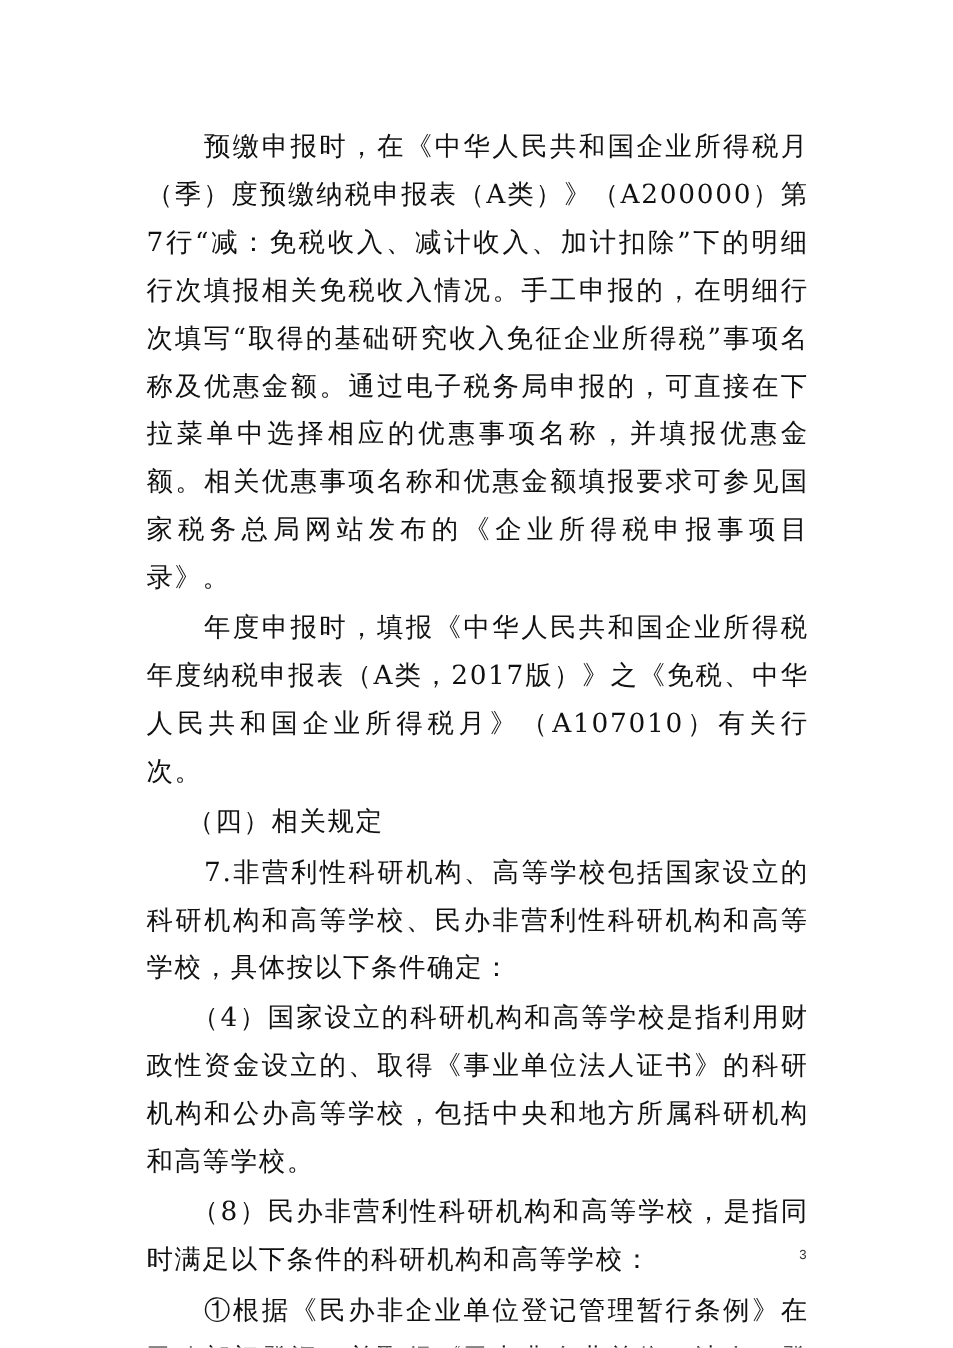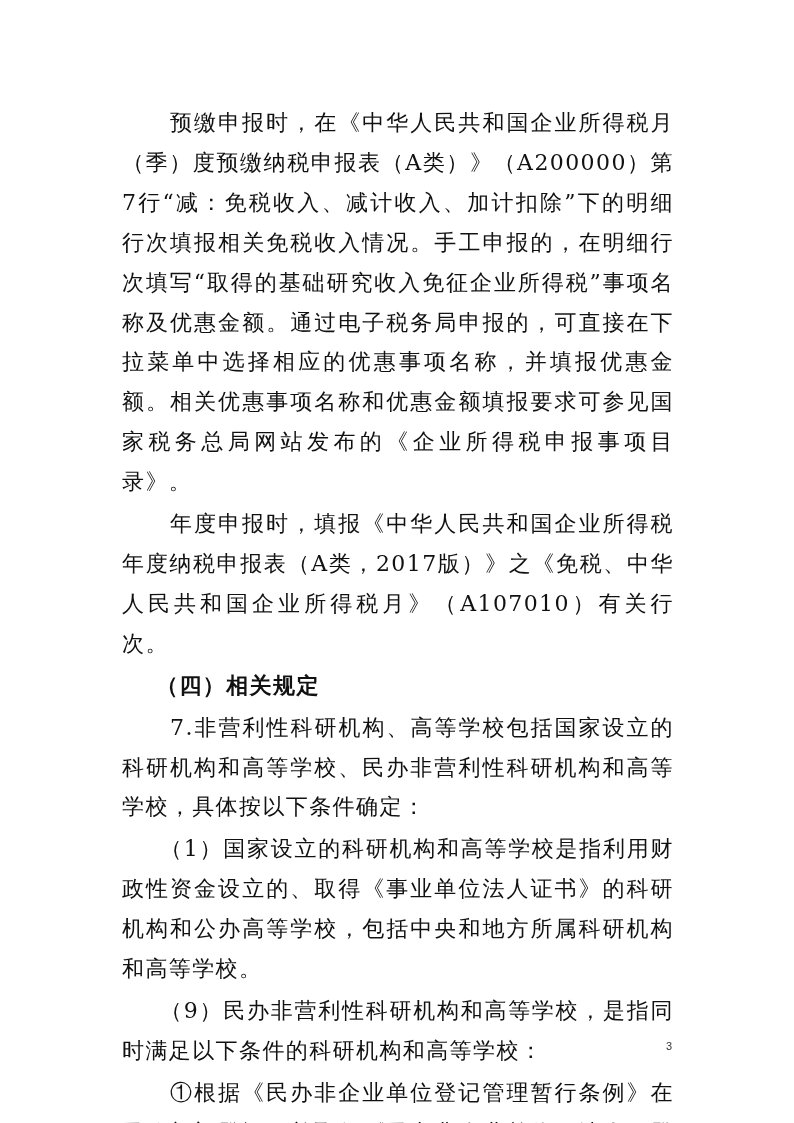--- a/index.html
+++ b/index.html
@@ -4,33 +4,33 @@
 <style>
   html, body { margin: 0; padding: 0; background: #ffffff; }
   body { width: 794px; height: 1123px; position: relative; overflow: hidden; }
   .page {
     position: absolute; left: 120px; top: 101px; width: 556px;
     font-family: "DejaVu Serif", "Liberation Serif", serif;
     font-size: 22px; line-height: 39.9px; color: #111;
     letter-spacing: 1.4px;
   }
   .p { margin: 2px; text-indent: 48px; text-align: justify; }
-  .p.heading { text-indent: 34px; font-weight: bold; }
+  .p.heading { text-indent: 34px; }
   .p.sub { text-indent: 38px; }
   .page-number {
     position: absolute; left: 666px; top: 1040px;
     font-family: "Liberation Sans", sans-serif; font-size: 11px; color: #333;
   }
 </style>
 </head>
 <body>
 
 <div class="page">
   <p class="p">预缴申报时，在《中华人民共和国企业所得税月（季）度预缴纳税申报表（A类）》（A200000）第7行“减：免税收入、减计收入、加计扣除”下的明细行次填报相关免税收入情况。手工申报的，在明细行次填写“取得的基础研究收入免征企业所得税”事项名称及优惠金额。通过电子税务局申报的，可直接在下拉菜单中选择相应的优惠事项名称，并填报优惠金额。相关优惠事项名称和优惠金额填报要求可参见国家税务总局网站发布的《企业所得税申报事项目录》。</p>
   <p class="p">年度申报时，填报《中华人民共和国企业所得税年度纳税申报表（A类，2017版）》之《免税、中华人民共和国企业所得税月》（A107010）有关行次。</p>
   <p class="p heading">（四）相关规定</p>
   <p class="p">7.非营利性科研机构、高等学校包括国家设立的科研机构和高等学校、民办非营利性科研机构和高等学校，具体按以下条件确定：</p>
-  <p class="p sub">（1）国家设立的科研机构和高等学校是指利用财政性资金设立的、取得《事业单位法人证书》的科研机构和公办高等学校，包括中央和地方所属科研机构和高等学校。</p>
-  <p class="p sub">（9）民办非营利性科研机构和高等学校，是指同时满足以下条件的科研机构和高等学校：</p>
+  <p class="p sub">（4）国家设立的科研机构和高等学校是指利用财政性资金设立的、取得《事业单位法人证书》的科研机构和公办高等学校，包括中央和地方所属科研机构和高等学校。</p>
+  <p class="p sub">（8）民办非营利性科研机构和高等学校，是指同时满足以下条件的科研机构和高等学校：</p>
   <p class="p">①根据《民办非企业单位登记管理暂行条例》在民政部门登记，并取得《民办非企业单位（法人）登记证书》。</p>
 </div>
 
 <div class="page-number">3</div>
 
 </body></html>

